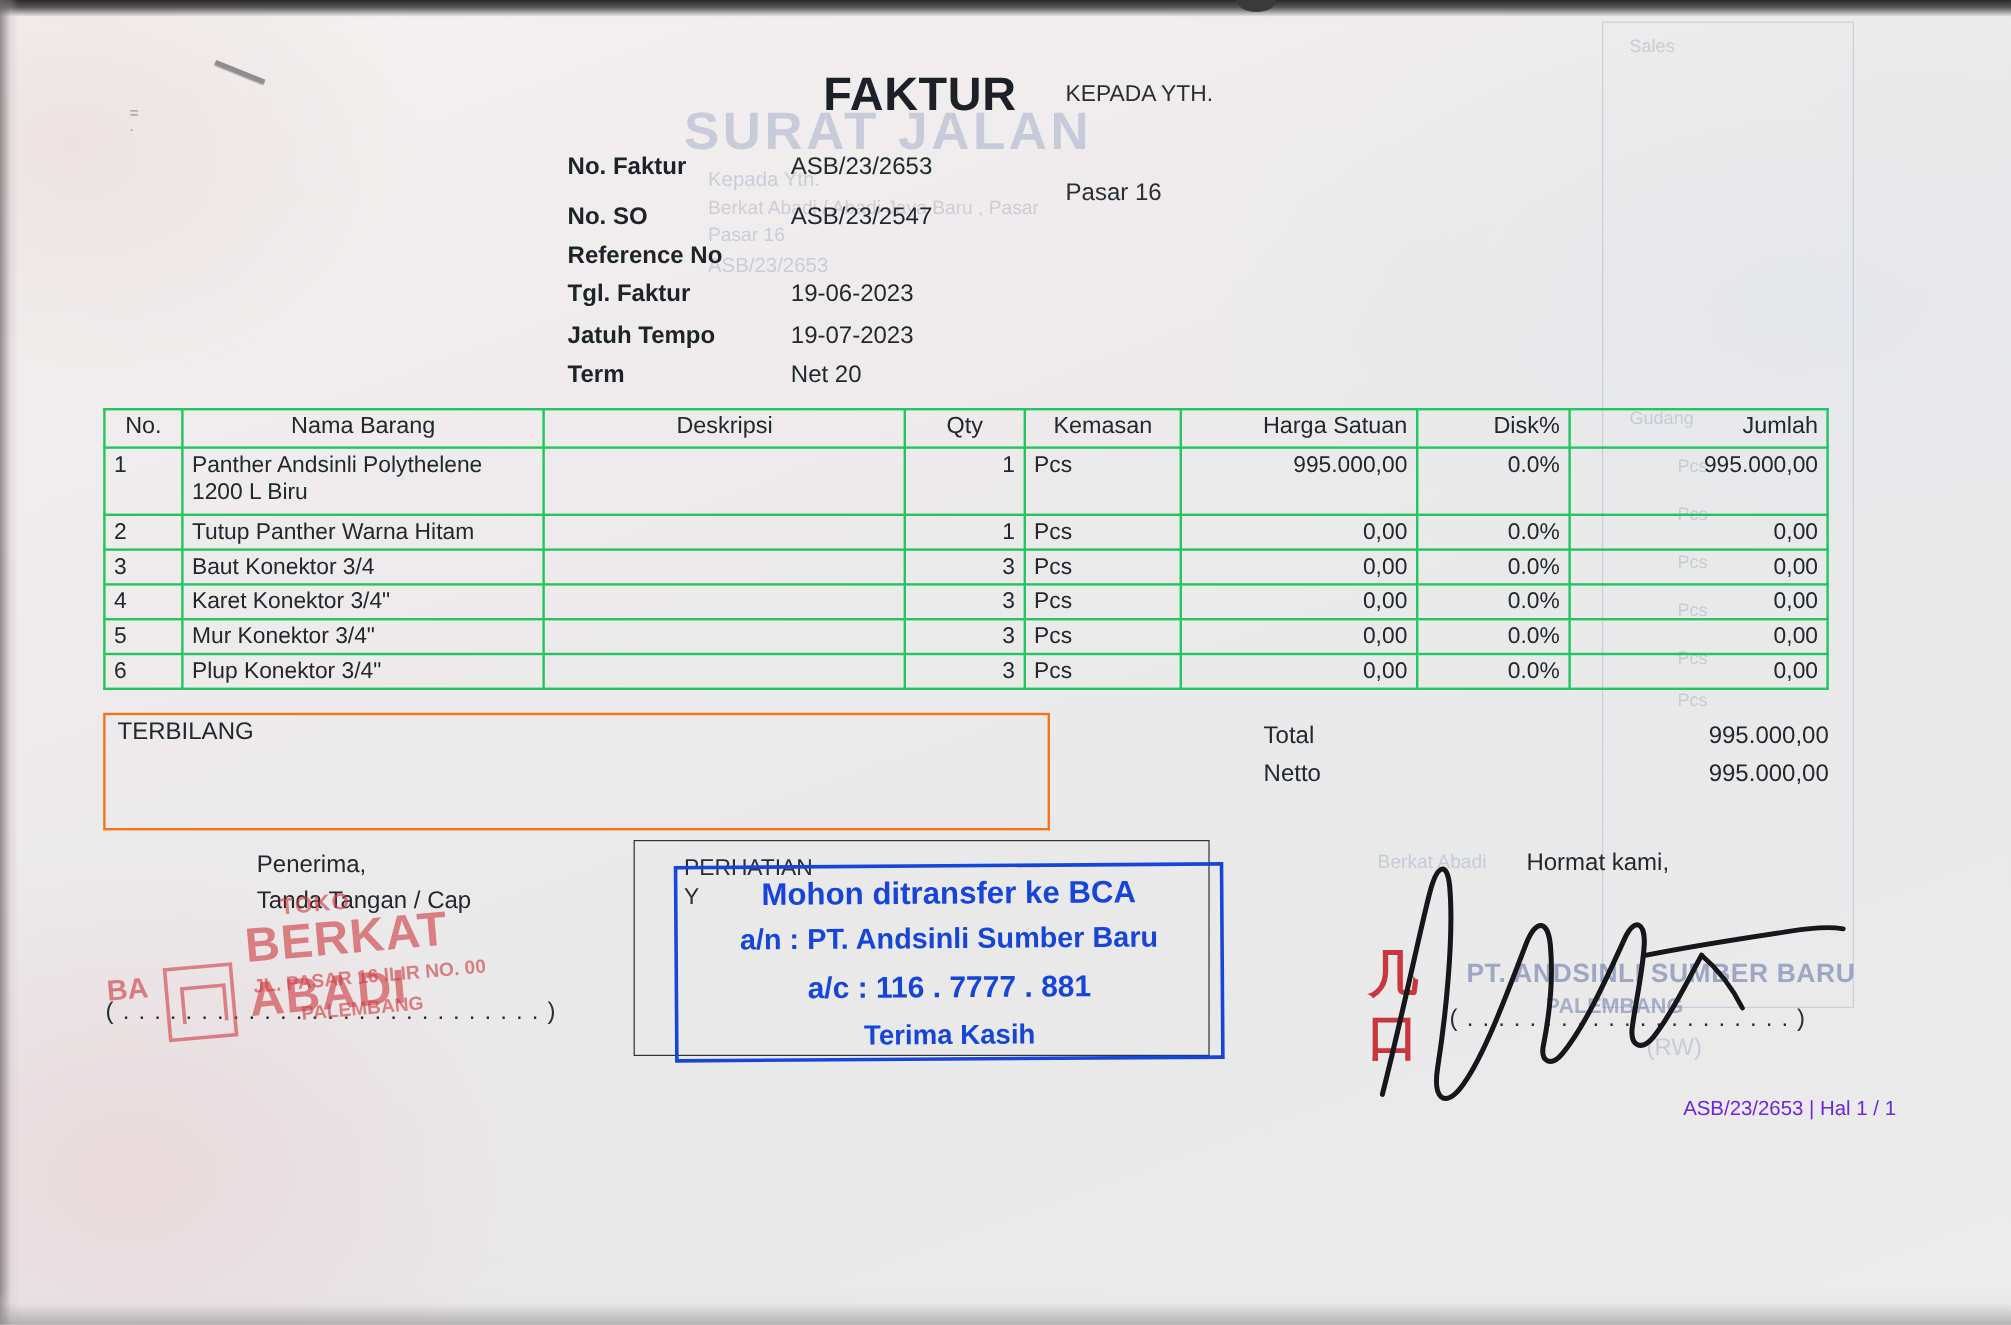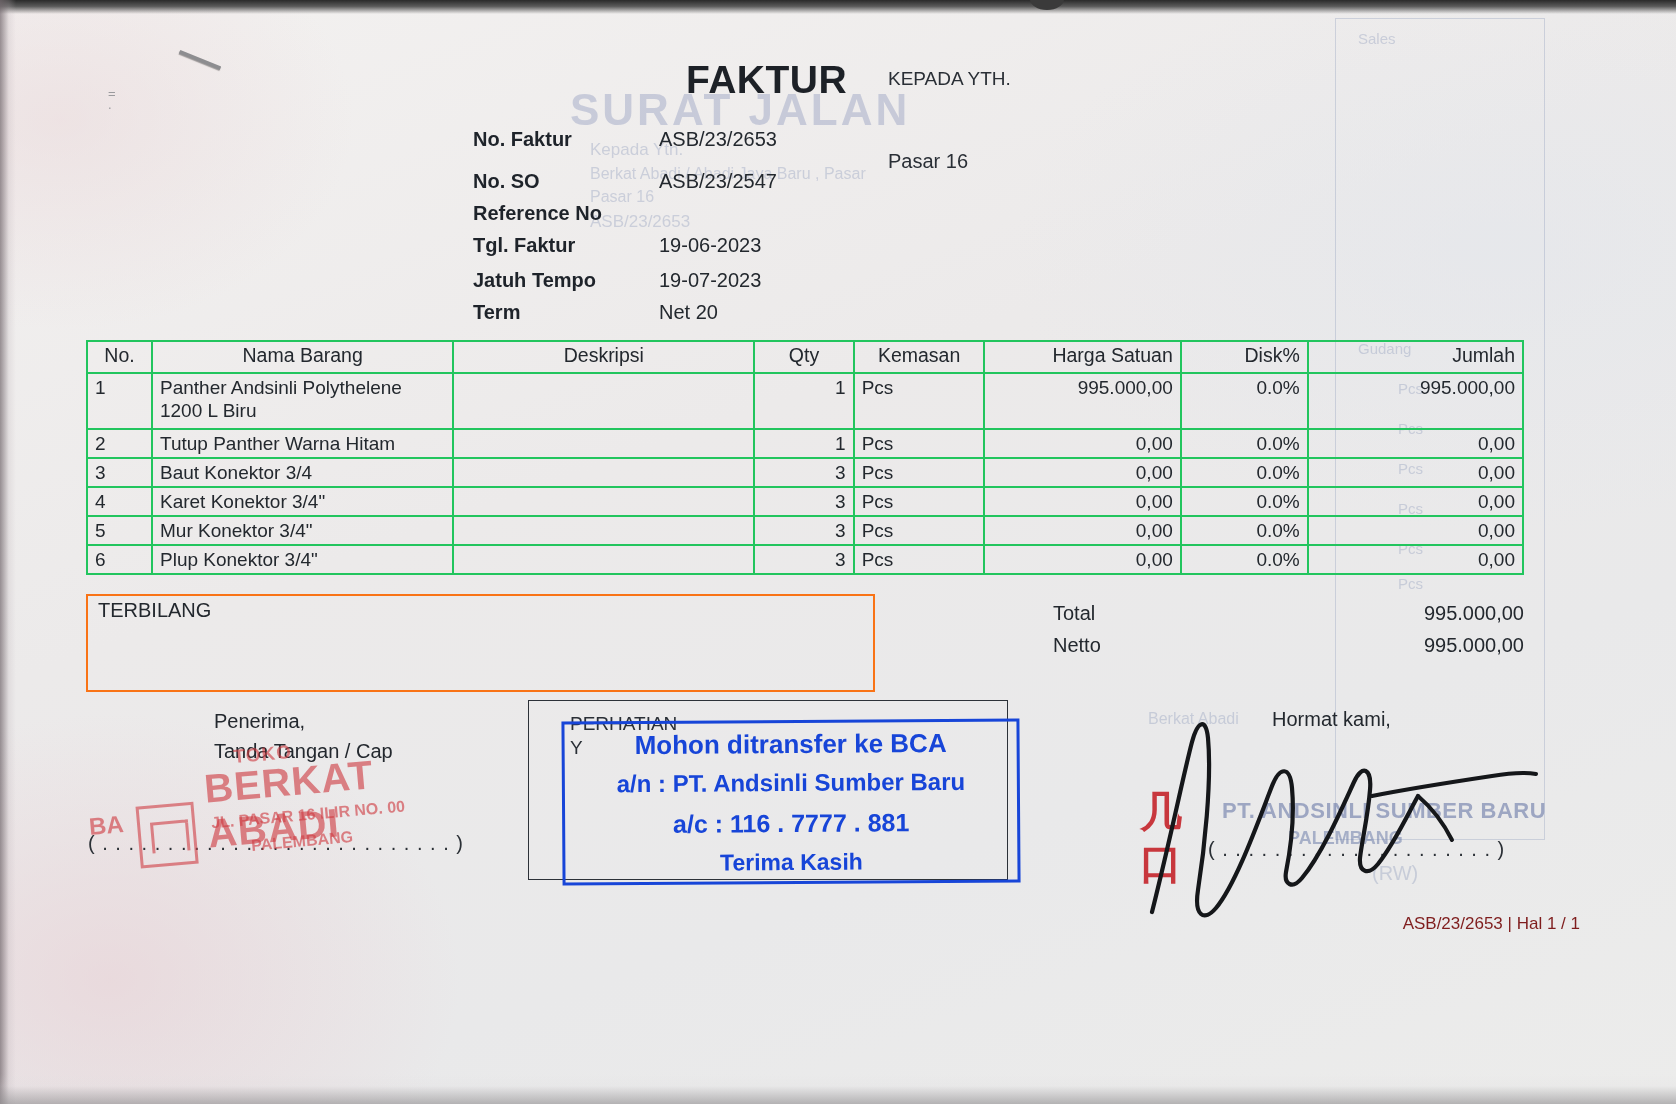--- a/index.html
+++ b/index.html
@@ -304,21 +304,21 @@
   .signature {
     position: absolute;
     left: 1132px; top: 712px;
     width: 420px; height: 220px;
     pointer-events: none;
   }
   .footer-ref {
     position: absolute;
     right: 96px; bottom: 34px;
     font-size: 17px;
-    color: #7f1d1d;
+    color: #6d28d9;
   }
 </style>
 </head>
 <body>
 
 <div id="page">
   <div class="paper"></div>
   <div class="edge-top">
       <div class="notch"></div>
     </div>

